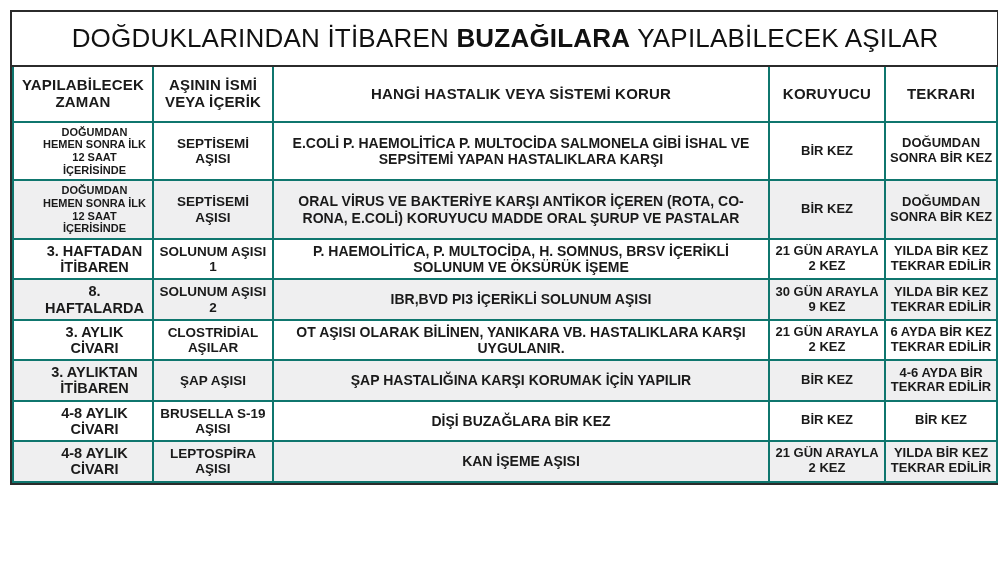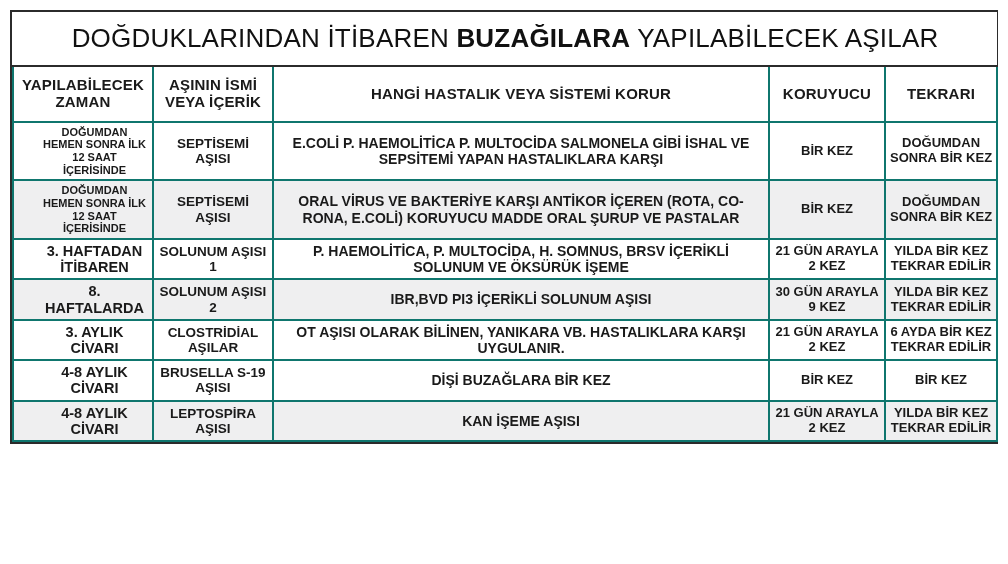--- a/index.html
+++ b/index.html
@@ -155,20 +155,27 @@
             <td class="c-app">30 GÜN ARAYLA  9 KEZ</td>
             <td class="c-rep">YILDA BİR KEZ TEKRAR EDİLİR</td>
           </tr>
           <tr>
             <td class="c-when">3. AYLIK CİVARI</td>
             <td class="c-name">CLOSTRİDİAL AŞILAR</td>
             <td class="c-desc">OT AŞISI OLARAK BİLİNEN, YANIKARA VB. HASTALIKLARA KARŞI UYGULANIR.</td>
             <td class="c-app">21 GÜN ARAYLA  2 KEZ</td>
             <td class="c-rep">6 AYDA BİR KEZ TEKRAR EDİLİR</td>
           </tr>
+          <tr class="alt">
+            <td class="c-when">3. AYLIKTAN İTİBAREN</td>
+            <td class="c-name">ŞAP AŞISI</td>
+            <td class="c-desc">ŞAP HASTALIĞINA KARŞI KORUMAK İÇİN YAPILIR</td>
+            <td class="c-app">BİR KEZ</td>
+            <td class="c-rep">4-6 AYDA BİR TEKRAR EDİLİR</td>
+          </tr>
           <tr>
             <td class="c-when">4-8 AYLIK CİVARI</td>
             <td class="c-name">BRUSELLA S-19 AŞISI</td>
             <td class="c-desc">DİŞİ BUZAĞLARA BİR KEZ</td>
             <td class="c-app">BİR KEZ</td>
             <td class="c-rep">BİR KEZ</td>
           </tr>
           <tr class="alt">
             <td class="c-when">4-8 AYLIK CİVARI</td>
             <td class="c-name">LEPTOSPİRA AŞISI</td>

